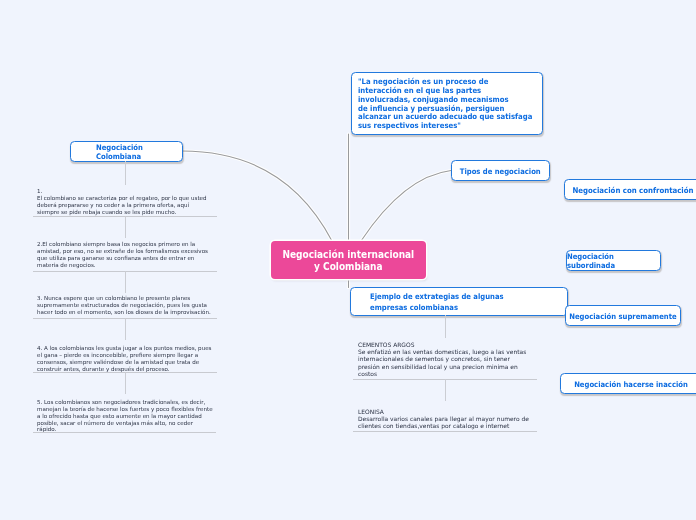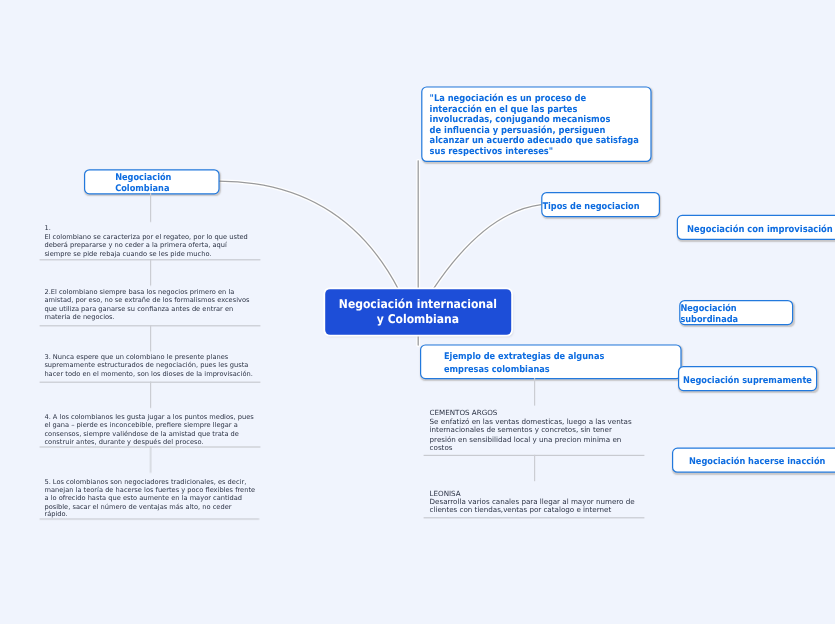--- a/index.html
+++ b/index.html
@@ -10,21 +10,21 @@
 
   .node{position:absolute;box-sizing:border-box;will-change:transform;}
 
   
   .nb{background:#ffffff;border:1.8px solid #2279dd;border-radius:4.5px;padding-top:2px;
       color:#0d6ce0;font-weight:bold;display:flex;align-items:center;
       font-family:"DejaVu Sans",sans-serif;font-stretch:condensed;
       box-shadow:0.8px 1.3px 1.1px rgba(105,92,78,0.30);}
 
   
-  .central{background:#1d4ed8;color:#ffffff;border-radius:4px;font-weight:bold;
+  .central{background:#ec4899;color:#ffffff;border-radius:4px;font-weight:bold;
            display:flex;align-items:center;justify-content:center;text-align:center;
            font-family:"DejaVu Sans",sans-serif;font-stretch:condensed;
            box-shadow:0 0 0 1.5px #ffffff, 1px 1.5px 1.8px rgba(150,150,160,0.30);white-space:pre-line;
            line-height:12.4px;}
 
   .txtblock{position:absolute;color:#2b3244;font-family:"DejaVu Sans",sans-serif;will-change:transform;}
   .txtblock .t{font-weight:normal;}
   .divider{position:absolute;height:1.2px;background:#c8cad0;}
   .vline{position:absolute;width:1px;background:#cbcdd3;}
 </style>
@@ -61,31 +61,31 @@
 
   <div class="node nb" style="left:350.5px;top:71.5px;width:191.5px;height:63.2px;font-size:7.7px;padding:5.0px 0 0 6px;white-space:pre-line;line-height:8.85px;align-items:flex-start;">
     <span>"La negociación es un proceso de
 interacción en el que las partes
 involucradas, conjugando mecanismos
 de influencia y persuasión, persiguen
 alcanzar un acuerdo adecuado que satisfaga
 sus respectivos intereses"</span>
   </div>
 
-  <div class="node nb" style="left:451px;top:160px;width:98.5px;height:20.8px;font-size:7.6px;">
+  <div class="node nb" style="left:451px;top:160px;width:98.5px;height:20.8px;font-size:7.6px;justify-content:center;">
     <span>Tipos de negociacion</span>
   </div>
 
   <div class="node nb" style="left:349.5px;top:286.5px;width:218px;height:29.2px;font-size:7.6px;padding-left:19px;white-space:pre-line;line-height:10.2px;">
     <span>Ejemplo de extrategias de algunas
 empresas colombianas</span>
   </div>
 
   <div class="node nb" style="left:564px;top:179px;width:146px;height:20.8px;font-size:7.75px;padding-left:7.5px;">
-    <span>Negociación con improvisación</span>
+    <span>Negociación con confrontación</span>
   </div>
   <div class="node nb" style="left:566px;top:250px;width:95px;height:20.8px;font-size:7.6px;justify-content:center;">
     <span>Negociación subordinada</span>
   </div>
   <div class="node nb" style="left:565px;top:305px;width:115.8px;height:20.8px;font-size:7.6px;justify-content:center;">
     <span>Negociación supremamente</span>
   </div>
   <div class="node nb" style="left:559.5px;top:373px;width:142px;height:20.8px;font-size:7.6px;justify-content:center;">
     <span>Negociación hacerse inacción</span>
   </div>

